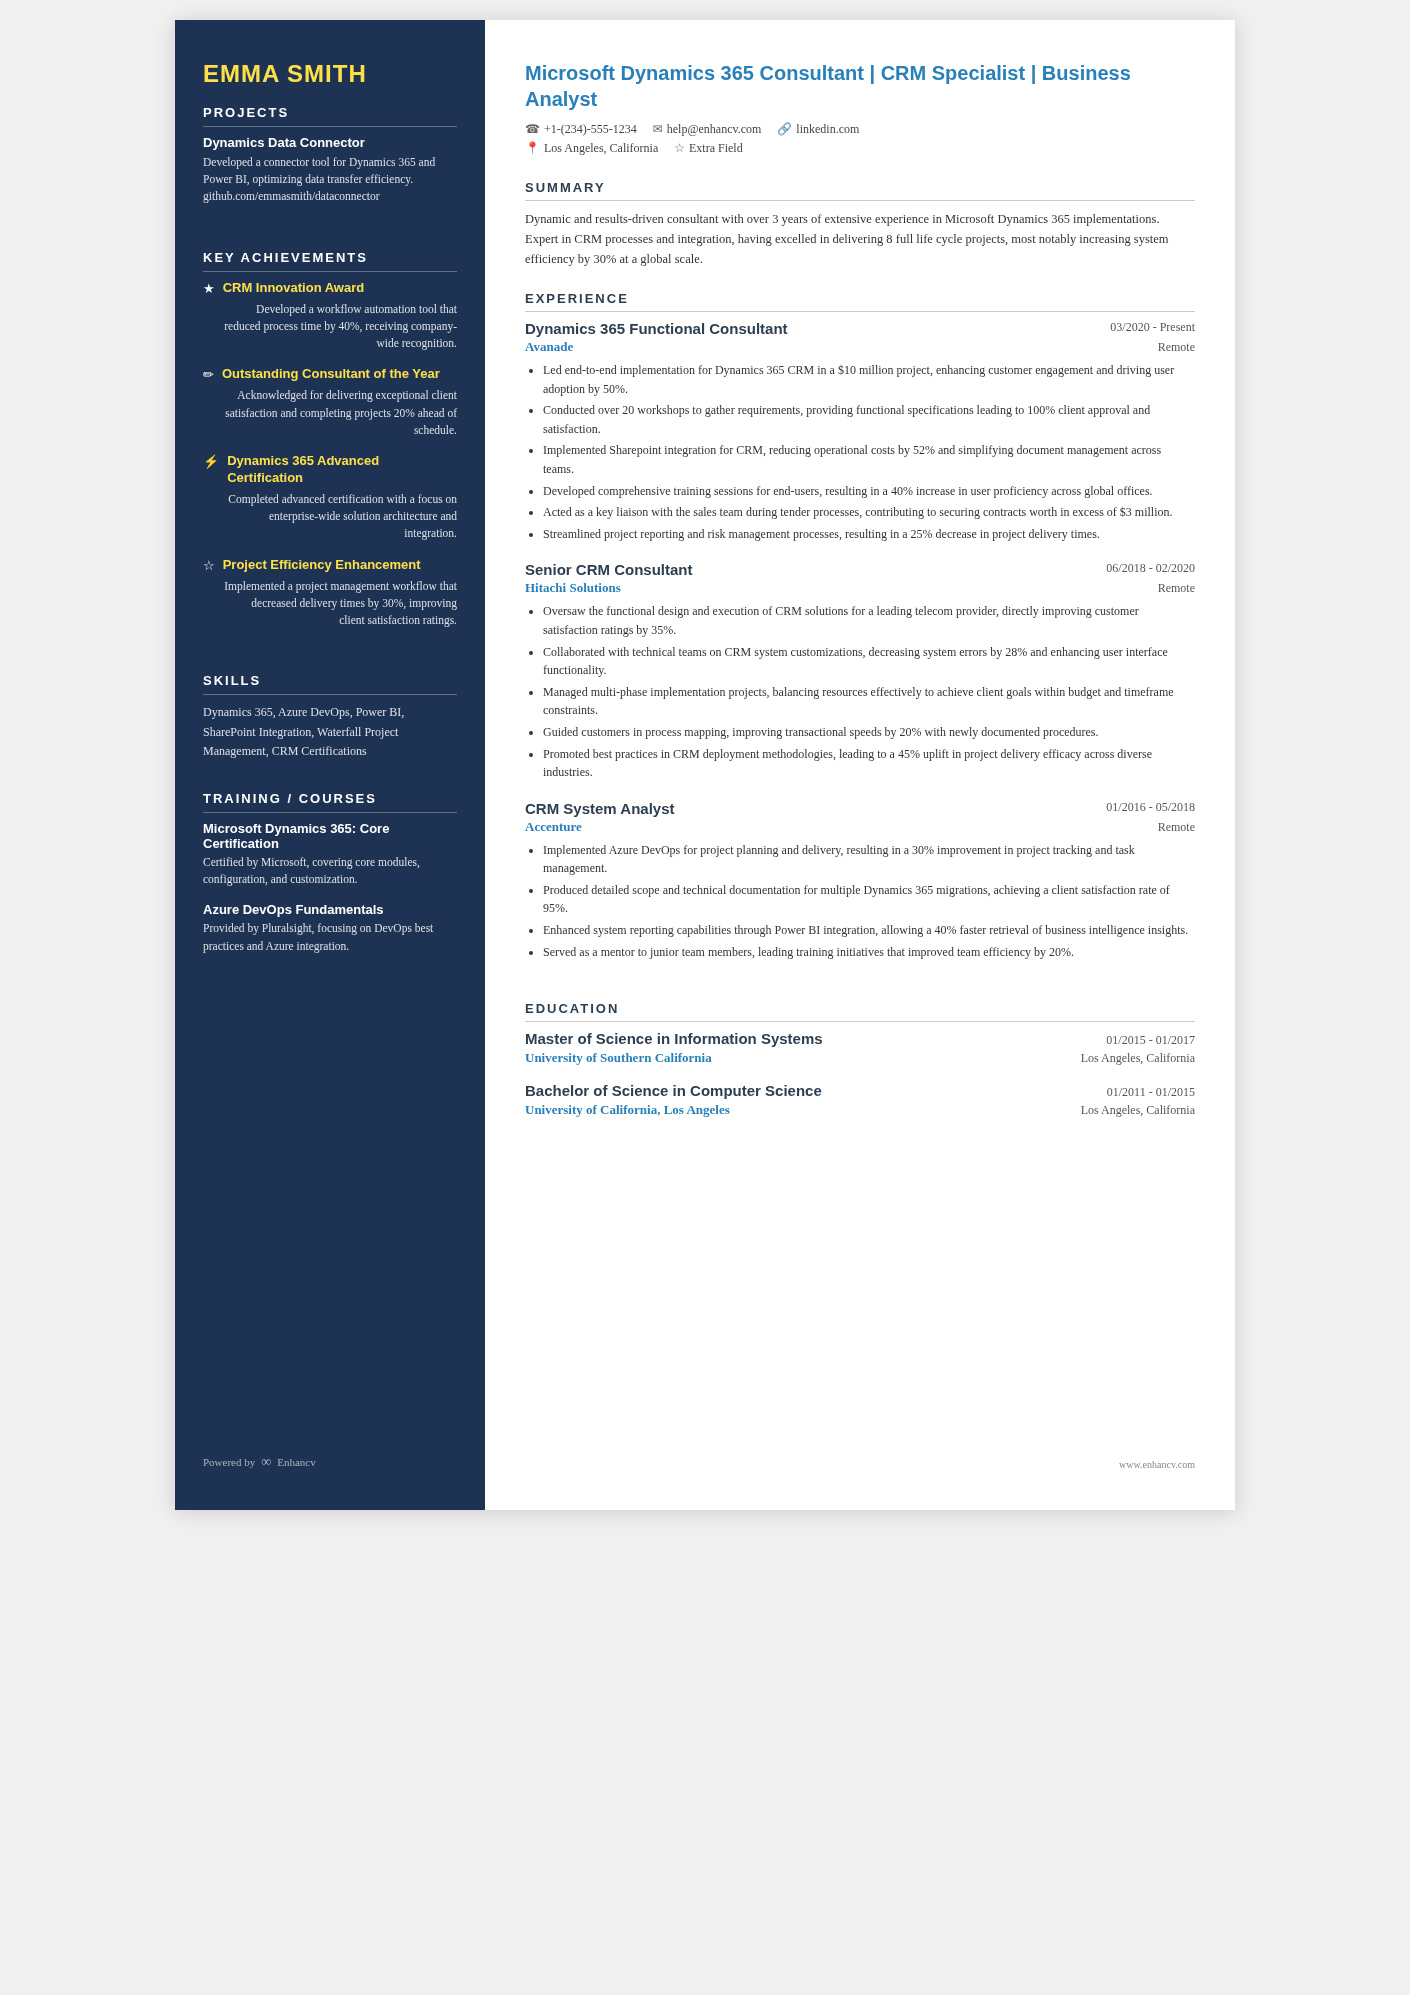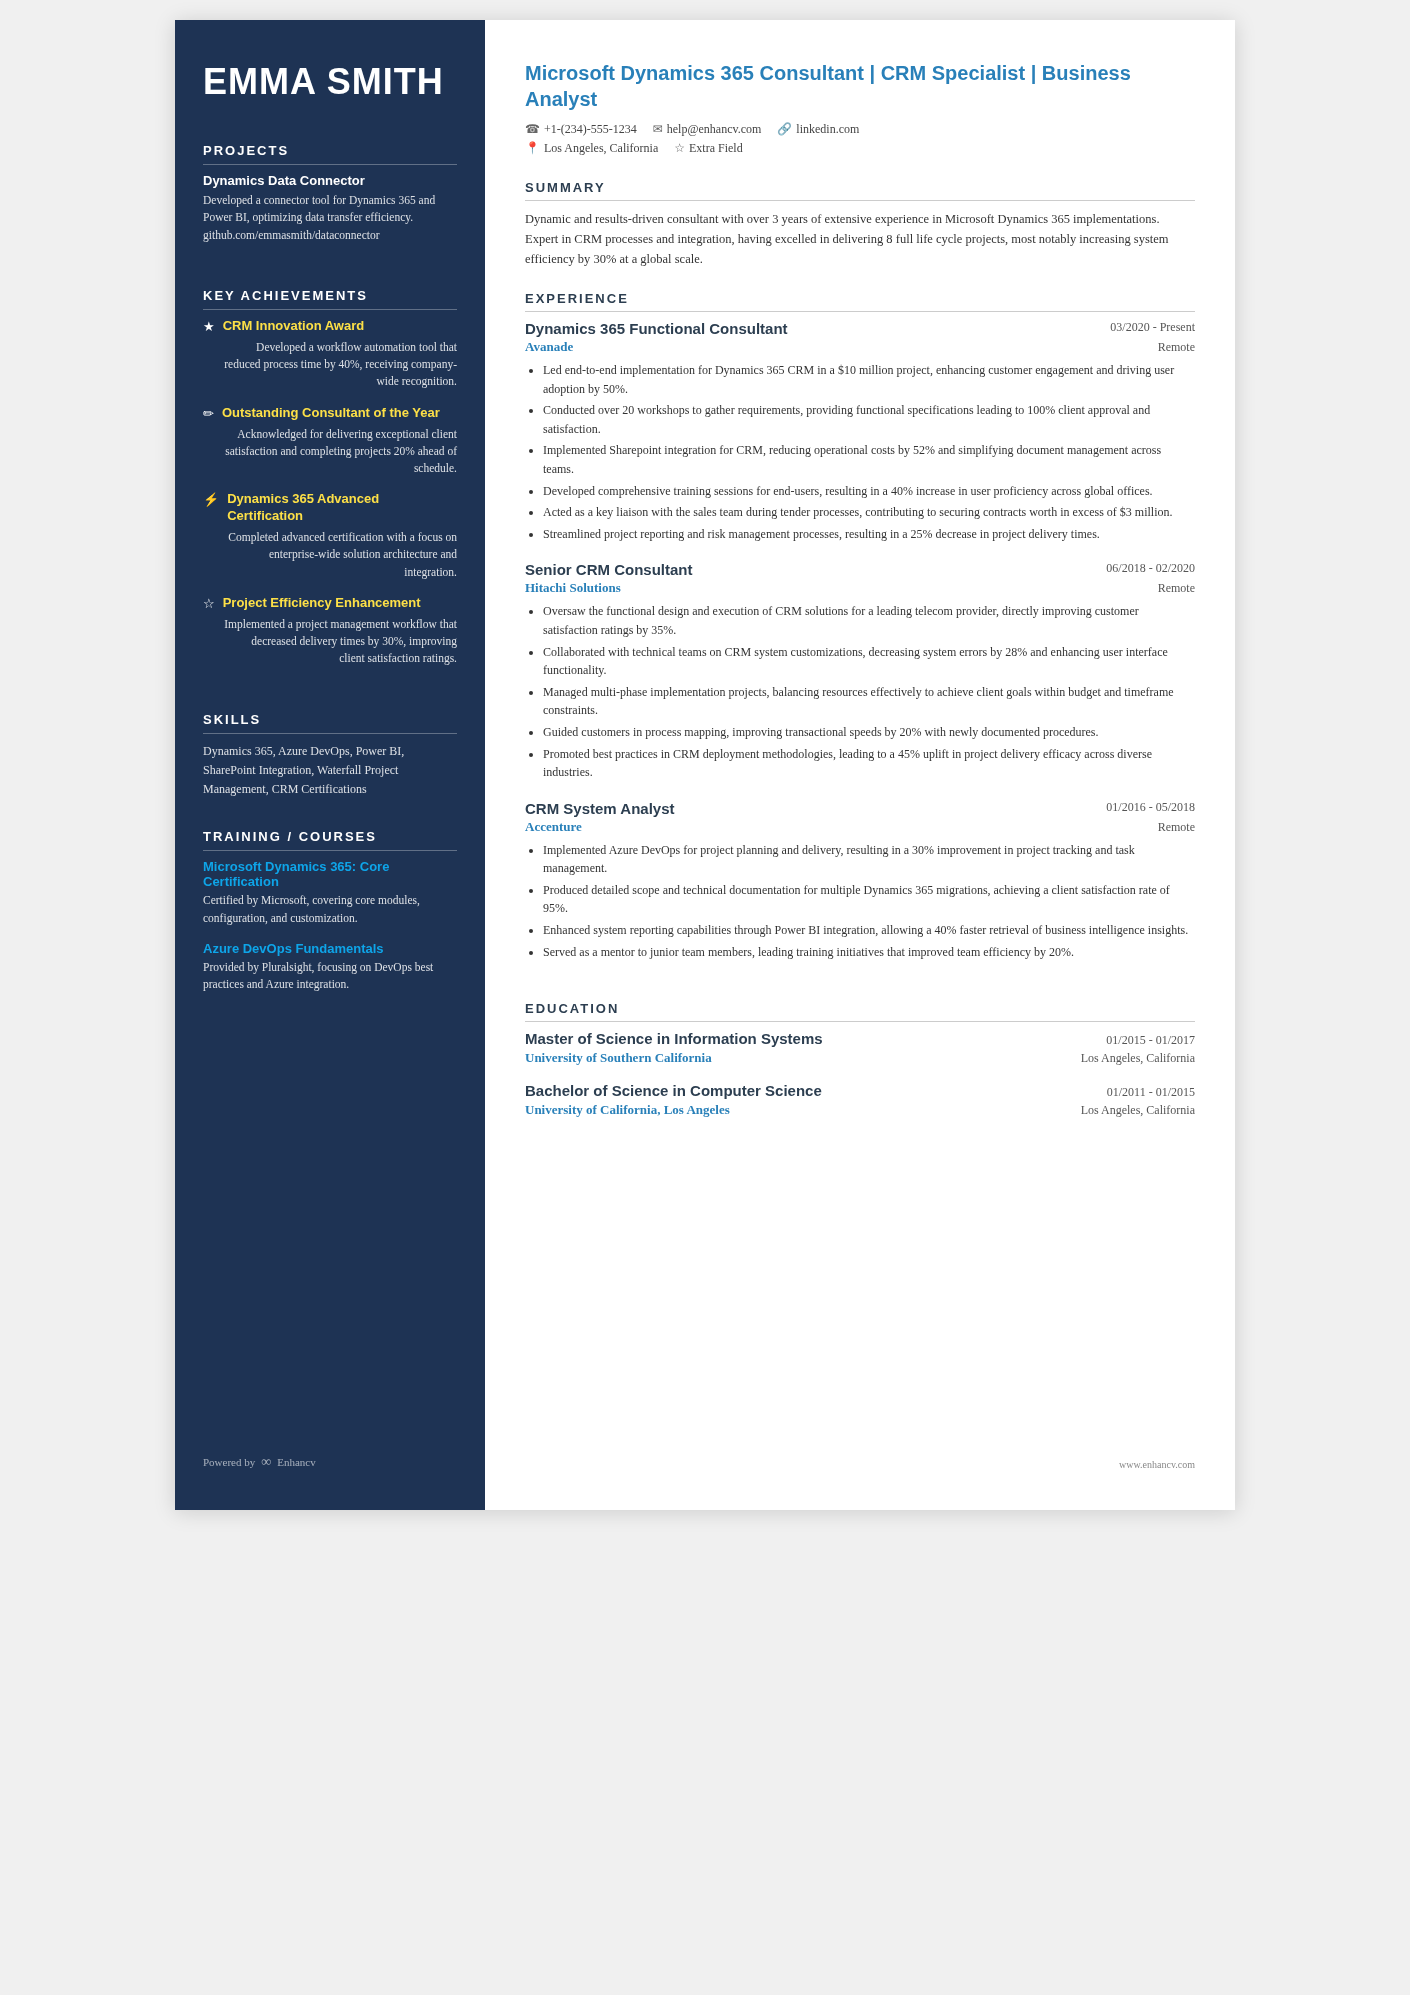--- a/index.html
+++ b/index.html
@@ -23,26 +23,26 @@
     .sidebar {
       width: 310px;
       min-width: 310px;
       background: #1e3354;
       color: white;
       padding: 40px 28px 40px 28px;
       display: flex;
       flex-direction: column;
     }
     .sidebar-name {
-      font-size: 36px;
-      font-weight: bold;
-      color: #ffffff;
+      font-size: 24px;
+      font-weight: bold;
+      color: #fde047;
       font-family: Arial, sans-serif;
       letter-spacing: 1px;
-      margin-bottom: 40px;
+      margin-bottom: 16px;
       line-height: 1.2;
     }
     .sidebar-section {
       margin-bottom: 30px;
     }
     .sidebar-section-title {
       font-family: Arial, sans-serif;
       font-size: 13px;
       font-weight: bold;
       letter-spacing: 2px;
@@ -99,21 +99,21 @@
       font-size: 12px;
       color: rgba(255,255,255,0.85);
       line-height: 1.6;
     }
     .training-item {
       margin-bottom: 14px;
     }
     .training-title {
       font-weight: bold;
       font-size: 13px;
-      color: #0ea5e9;
+      color: #ffffff;
       margin-bottom: 3px;
       font-family: Arial, sans-serif;
     }
     .training-desc {
       font-size: 11.5px;
       color: rgba(255,255,255,0.85);
       line-height: 1.5;
     }
     .sidebar-footer {
       margin-top: auto;

